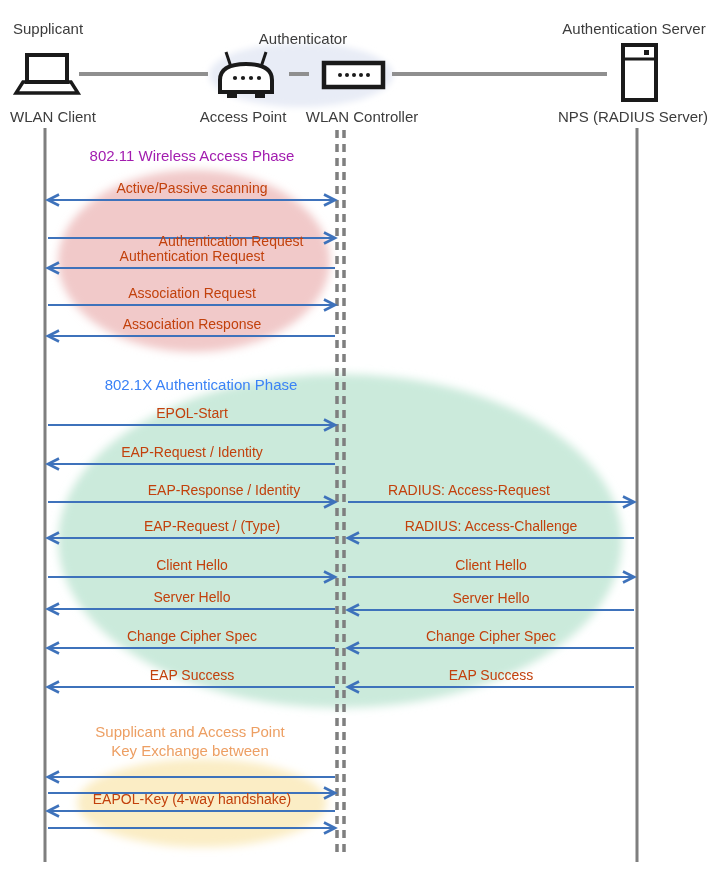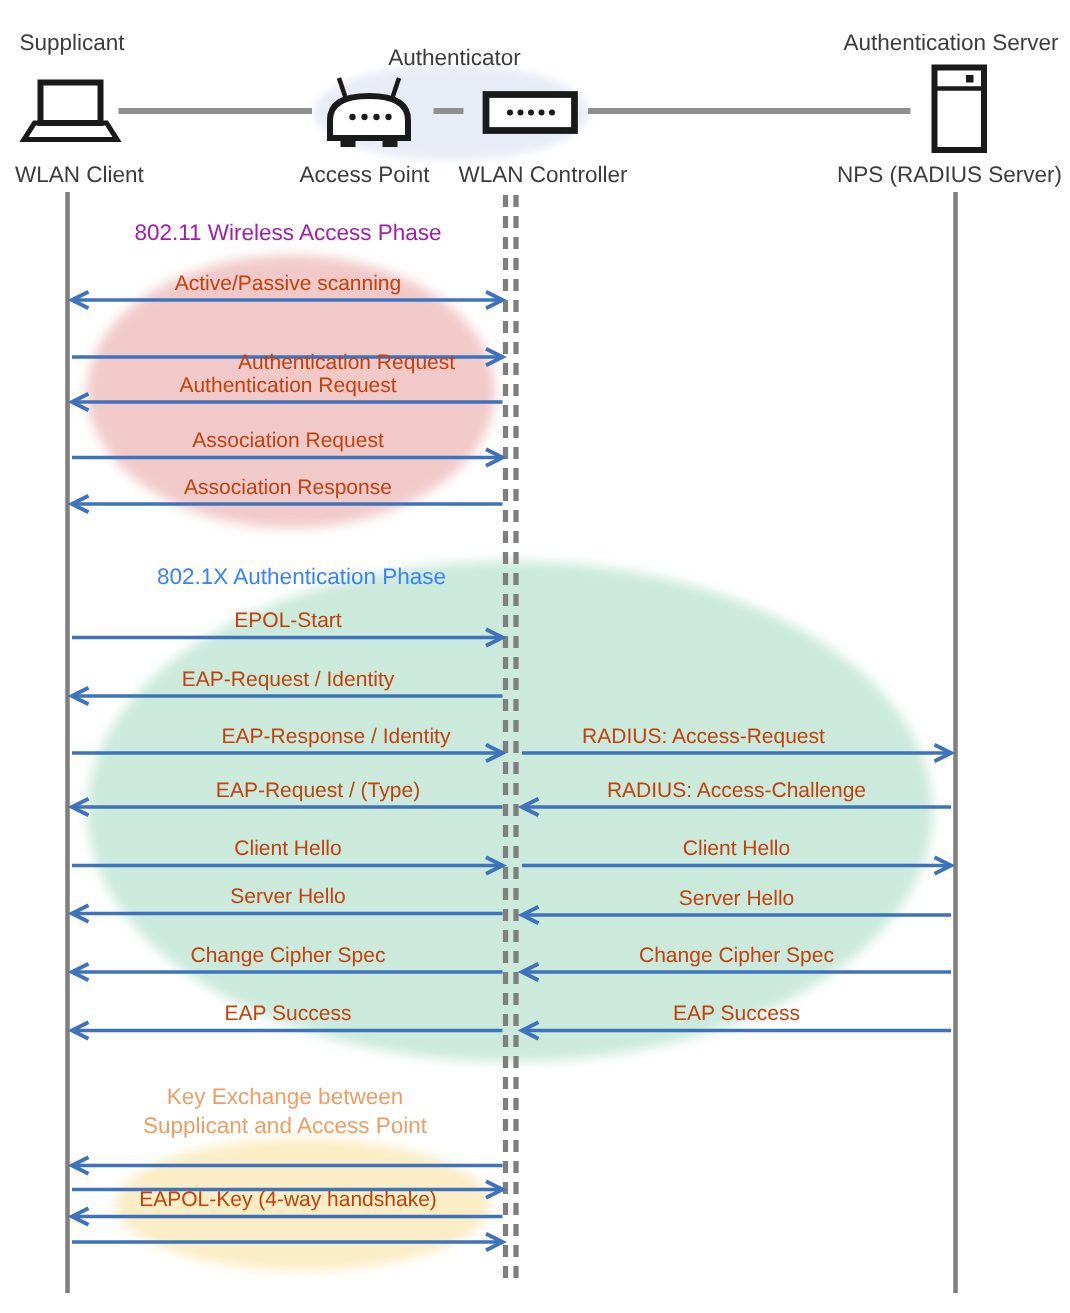--- a/index.html
+++ b/index.html
@@ -183,22 +183,22 @@
   <div class="hdr centered" style="left:634px;top:20px">Authentication Server</div>
 
   <div class="node-label" style="left:10px;top:108px">WLAN Client</div>
   <div class="node-label centered" style="left:243px;top:108px">Access Point</div>
   <div class="node-label centered" style="left:362px;top:108px">WLAN Controller</div>
   <div class="node-label centered" style="left:633px;top:108px">NPS (RADIUS Server)</div>
 
   <div class="phase-title" style="left: 192px; top: 146px; color: #a21caf;">802.11 Wireless Access Phase</div>
   <div class="phase-title" style="left: 201px; top: 375px; color: #3b82f6;">802.1X Authentication Phase</div>
   <div class="phase-title" style="left: 190px; top: 722px; color: rgb(237, 159, 99);">
+    <span style="display:block">Supplicant and Access Point</span>
     <span style="display:block">Key Exchange between</span>
-    <span style="display:block">Supplicant and Access Point</span>
   </div>
 
   <div id="labels-layer">
       <div class="msg-label" style="left: 192px; top: 180px;">Active/Passive scanning</div>
       <div class="msg-label" style="left: 192px; top: 233px; margin-left: 39px;">Authentication Request</div>
       <div class="msg-label" style="left: 192px; top: 248px;">Authentication Request</div>
       <div class="msg-label" style="left: 192px; top: 285px;">Association Request</div>
       <div class="msg-label" style="left: 192px; top: 316px;">Association Response</div>
       <div class="msg-label" style="left: 192px; top: 405px;">EPOL-Start</div>
       <div class="msg-label" style="left: 192px; top: 444px;">EAP-Request / Identity</div>

